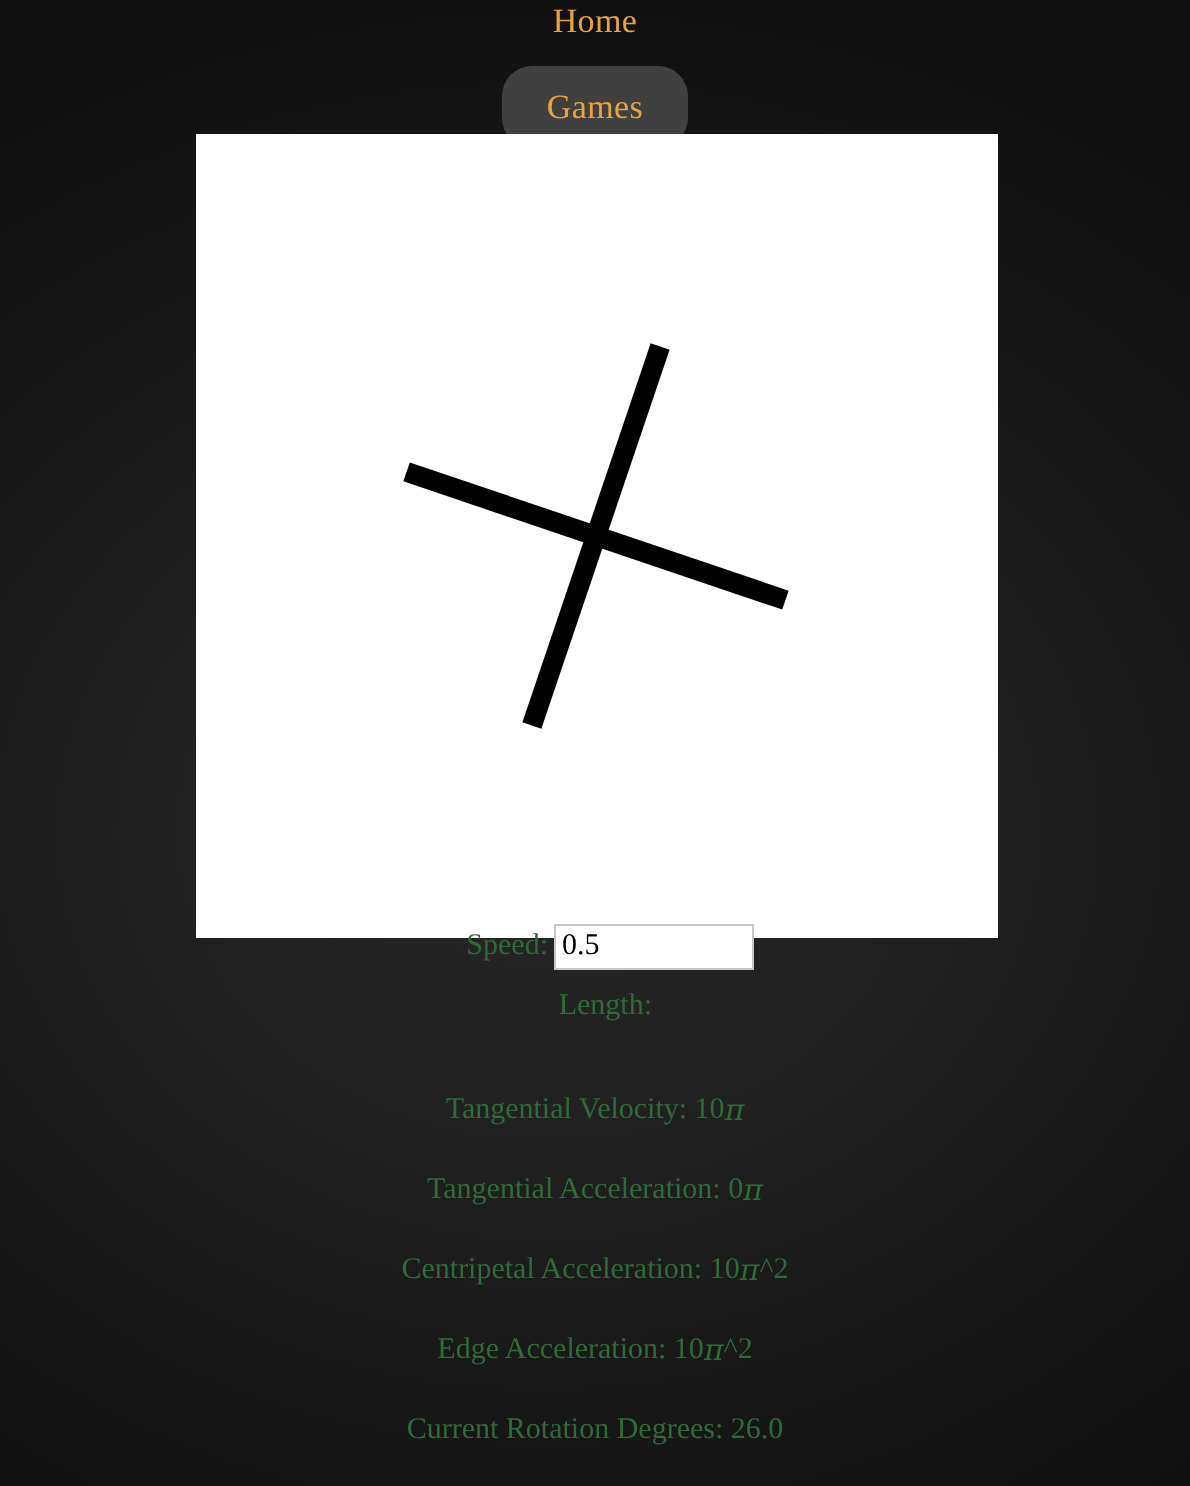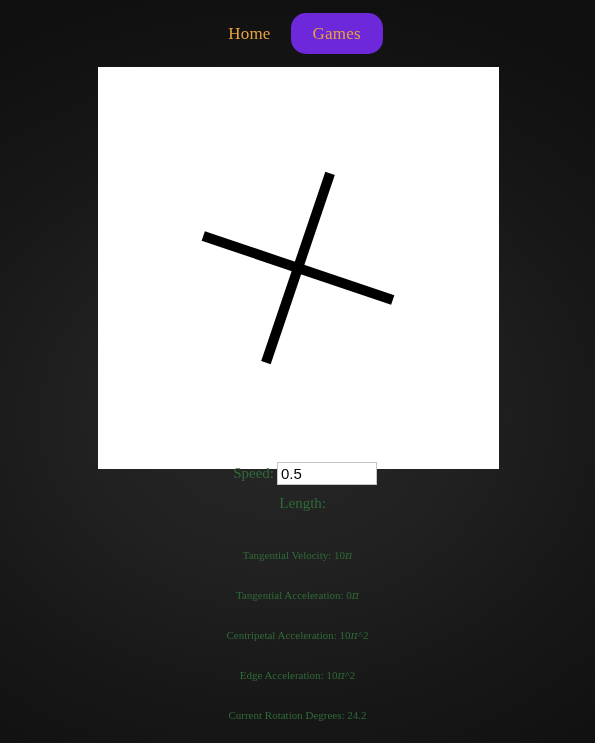--- a/index.html
+++ b/index.html
@@ -21,35 +21,36 @@
   
   .navbar {
     width: 100%;
     height: 64px;
     display: flex;
     align-items: center;
     justify-content: center;
     gap: 4px;
     box-sizing: border-box;
     padding-top: 2px;
+    flex-direction: column;
   }
   .nav-item {
     font-family: "Liberation Serif", serif;
     font-size: 17px;
     color: #e8a33d;
     padding: 10px 16px;
     border-radius: 13px;
     text-decoration: none;
     letter-spacing: 0.2px;
     line-height: 1;
     background: transparent;
     white-space: nowrap;
   }
   .nav-item.active {
-    background: #6d28d9;
+    background: #404040;
     padding: 12px 22px;
     border-radius: 15px;
   }
 
   
   .canvas-wrap {
     position: absolute;
     left: 98px;
     top: 67px;
     width: 401px;
@@ -83,38 +84,38 @@
   }
   .field-label.speed { width: 56px; }
   .field-label.length { width: 60px; }
   .field-input {
     width: 100px;
     height: 23px;
     box-sizing: border-box;
     border: 1px solid #c6c6c6;
     background: #ffffff;
     color: #000000;
-    font-family: Liberation Sans, sans-serif;
+    font-family: Liberation Serif, serif;
     font-size: 15px;
     padding: 1px 3px;
     outline: none;
     border-radius: 0;
   }
 
   
   .readouts {
     position: absolute;
     left: 0;
     top: 535px;
     width: 100%;
     text-align: center;
   }
   .readout {
     font-family: "Liberation Serif", serif;
-    font-size: 11px;
+    font-size: 15px;
     color: #2f6b38;
     margin: 0;
     padding: 0;
     line-height: 1;
     height: 40px;
     display: flex;
     align-items: center;
     justify-content: center;
   }
   .pi {
@@ -147,14 +148,14 @@
   <div class="field-row">
     <span class="field-label length">Length:</span>
   </div>
 </div>
 
 <div class="readouts">
   <p class="readout">Tangential Velocity: 10<span class="pi">π</span></p>
   <p class="readout">Tangential Acceleration: 0<span class="pi">π</span></p>
   <p class="readout">Centripetal Acceleration: 10<span class="pi">π</span>^2</p>
   <p class="readout">Edge Acceleration: 10<span class="pi">π</span>^2</p>
-  <p class="readout">Current Rotation Degrees: 24.2</p>
+  <p class="readout">Current Rotation Degrees: 26.0</p>
 </div>
 
 </body></html>

